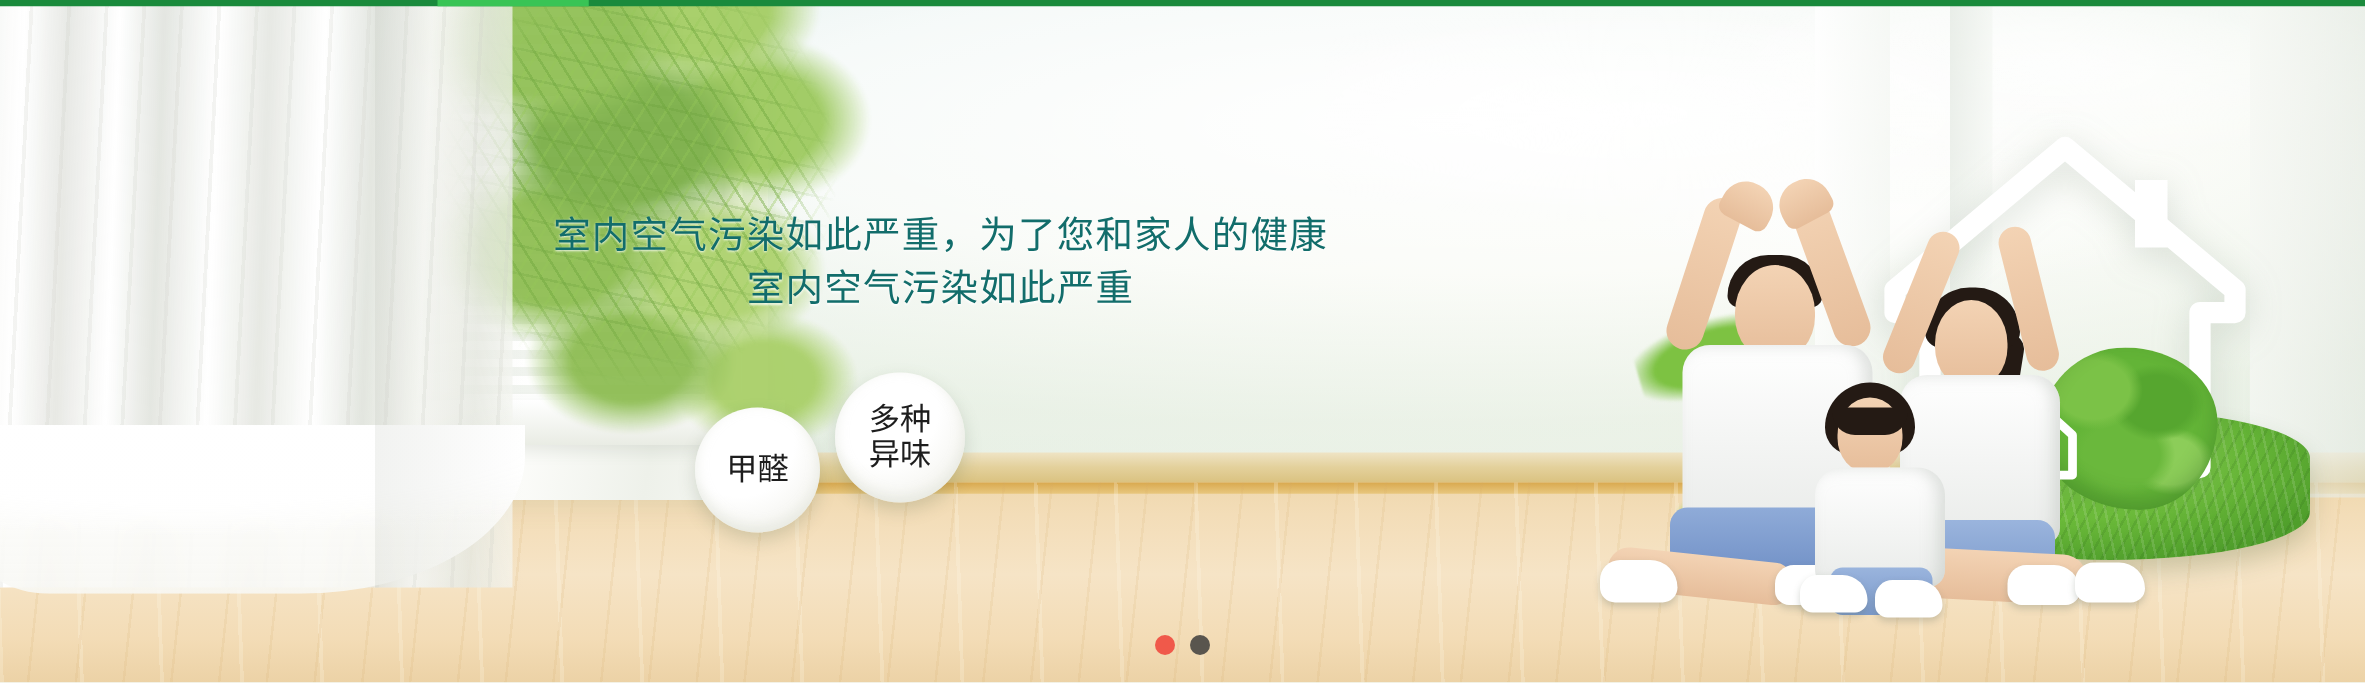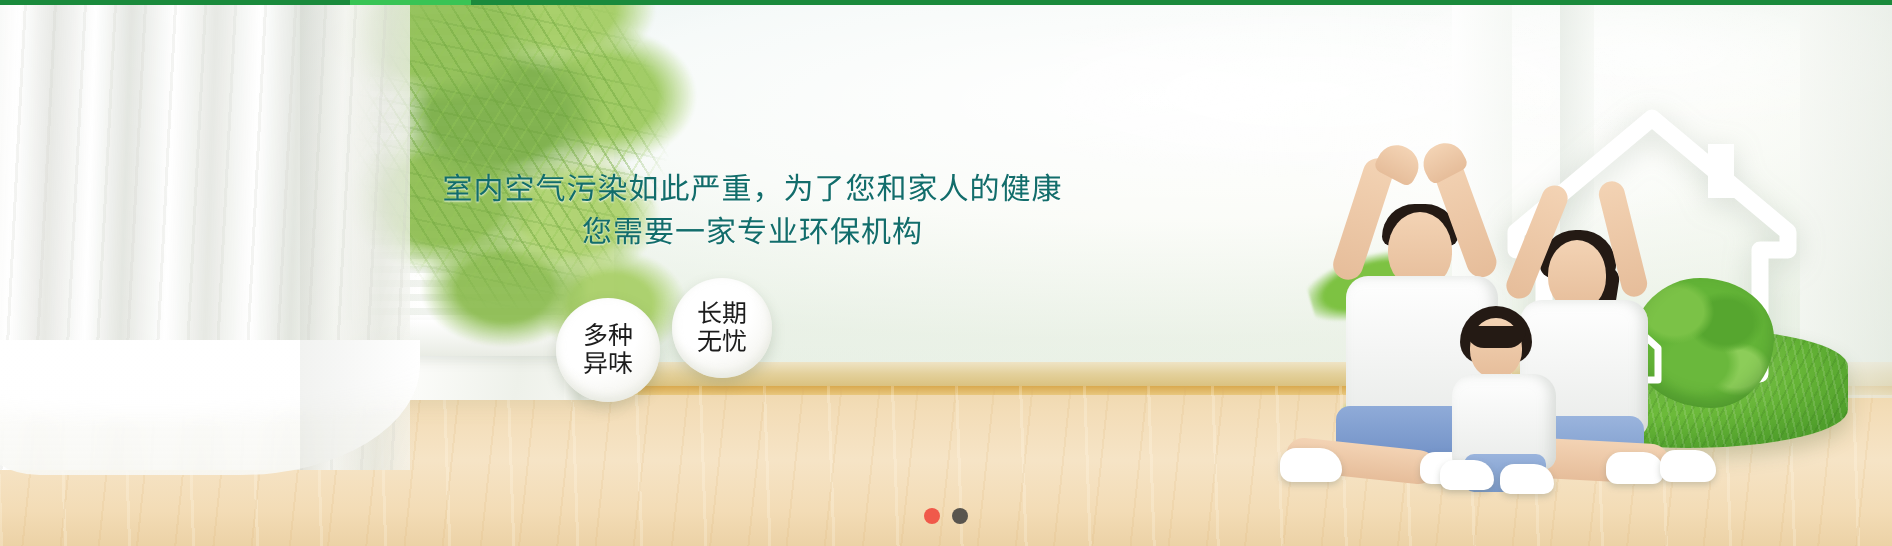--- a/index.html
+++ b/index.html
@@ -365,36 +365,33 @@
       <div class="bangs"></div>
       <div class="torso shirt"></div>
       <div class="shorts"></div>
       <div class="shoeL"></div>
       <div class="shoeR"></div>
     </div>
   </div>
 
   <div class="headline" style="color: rgb(18, 109, 107);">
     <span class="ln ln1">室内空气污染如此严重，为了您和家人的健康</span>
-    <span class="ln ln2">您需要一家专业环保机构</span>
+    <span class="ln ln2">室内空气污染如此严重</span>
   </div>
 
   <div class="badges">
+    <div class="badge b1">
+      <span>甲醛</span>
+    </div>
     <div class="badge b3">
       <span>
         <span class="two">多种</span>
         <span class="two">异味</span>
       </span>
     </div>
-    <div class="badge b4">
-      <span>
-        <span class="two">长期</span>
-        <span class="two">无忧</span>
-      </span>
-    </div>
   </div>
 
   <div class="dots">
     <span class="dot" id="dot0" style="background: rgb(240, 89, 74);"></span>
     <span class="dot" id="dot1" style="background: rgb(89, 85, 78);"></span>
   </div>
 
   <div class="top-bar" style="background: rgb(26, 138, 60);">
     <div class="top-bar-bright" style="background: rgb(57, 196, 85);"></div>
   </div>

